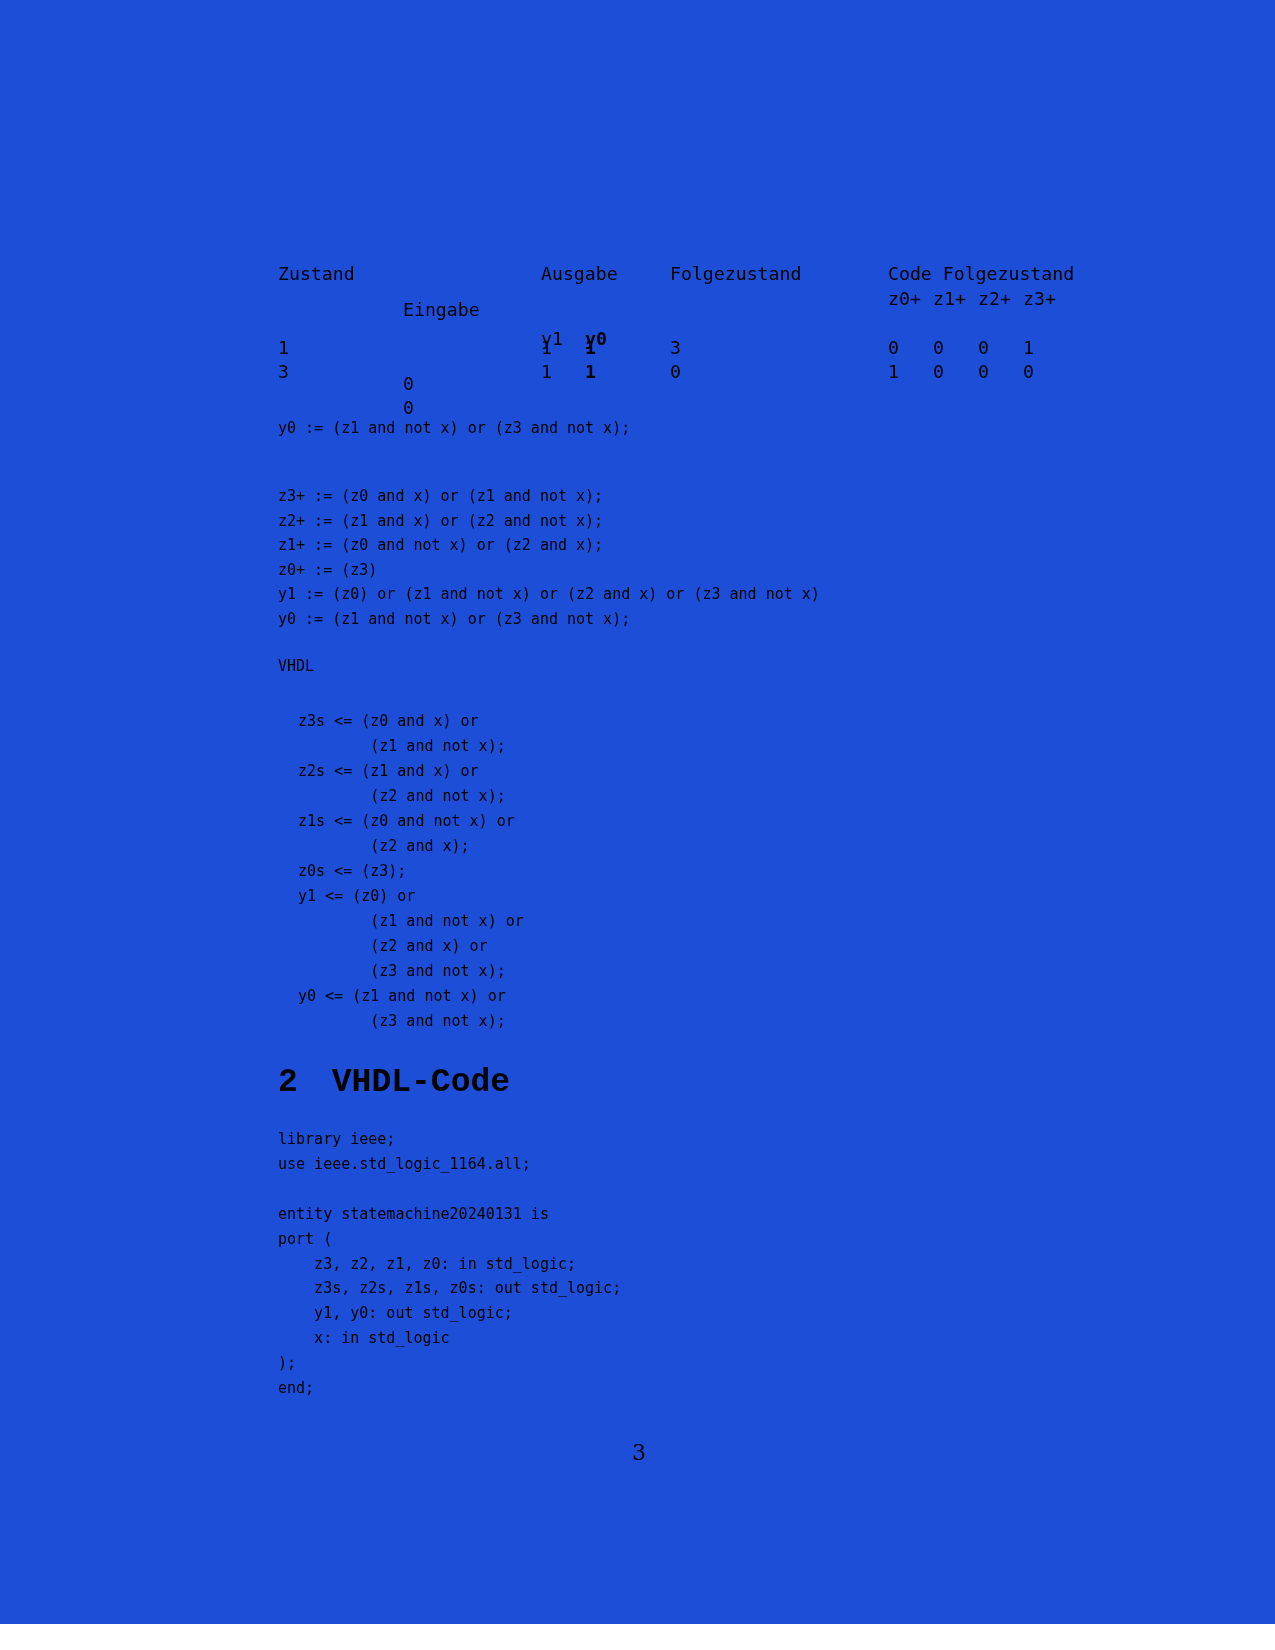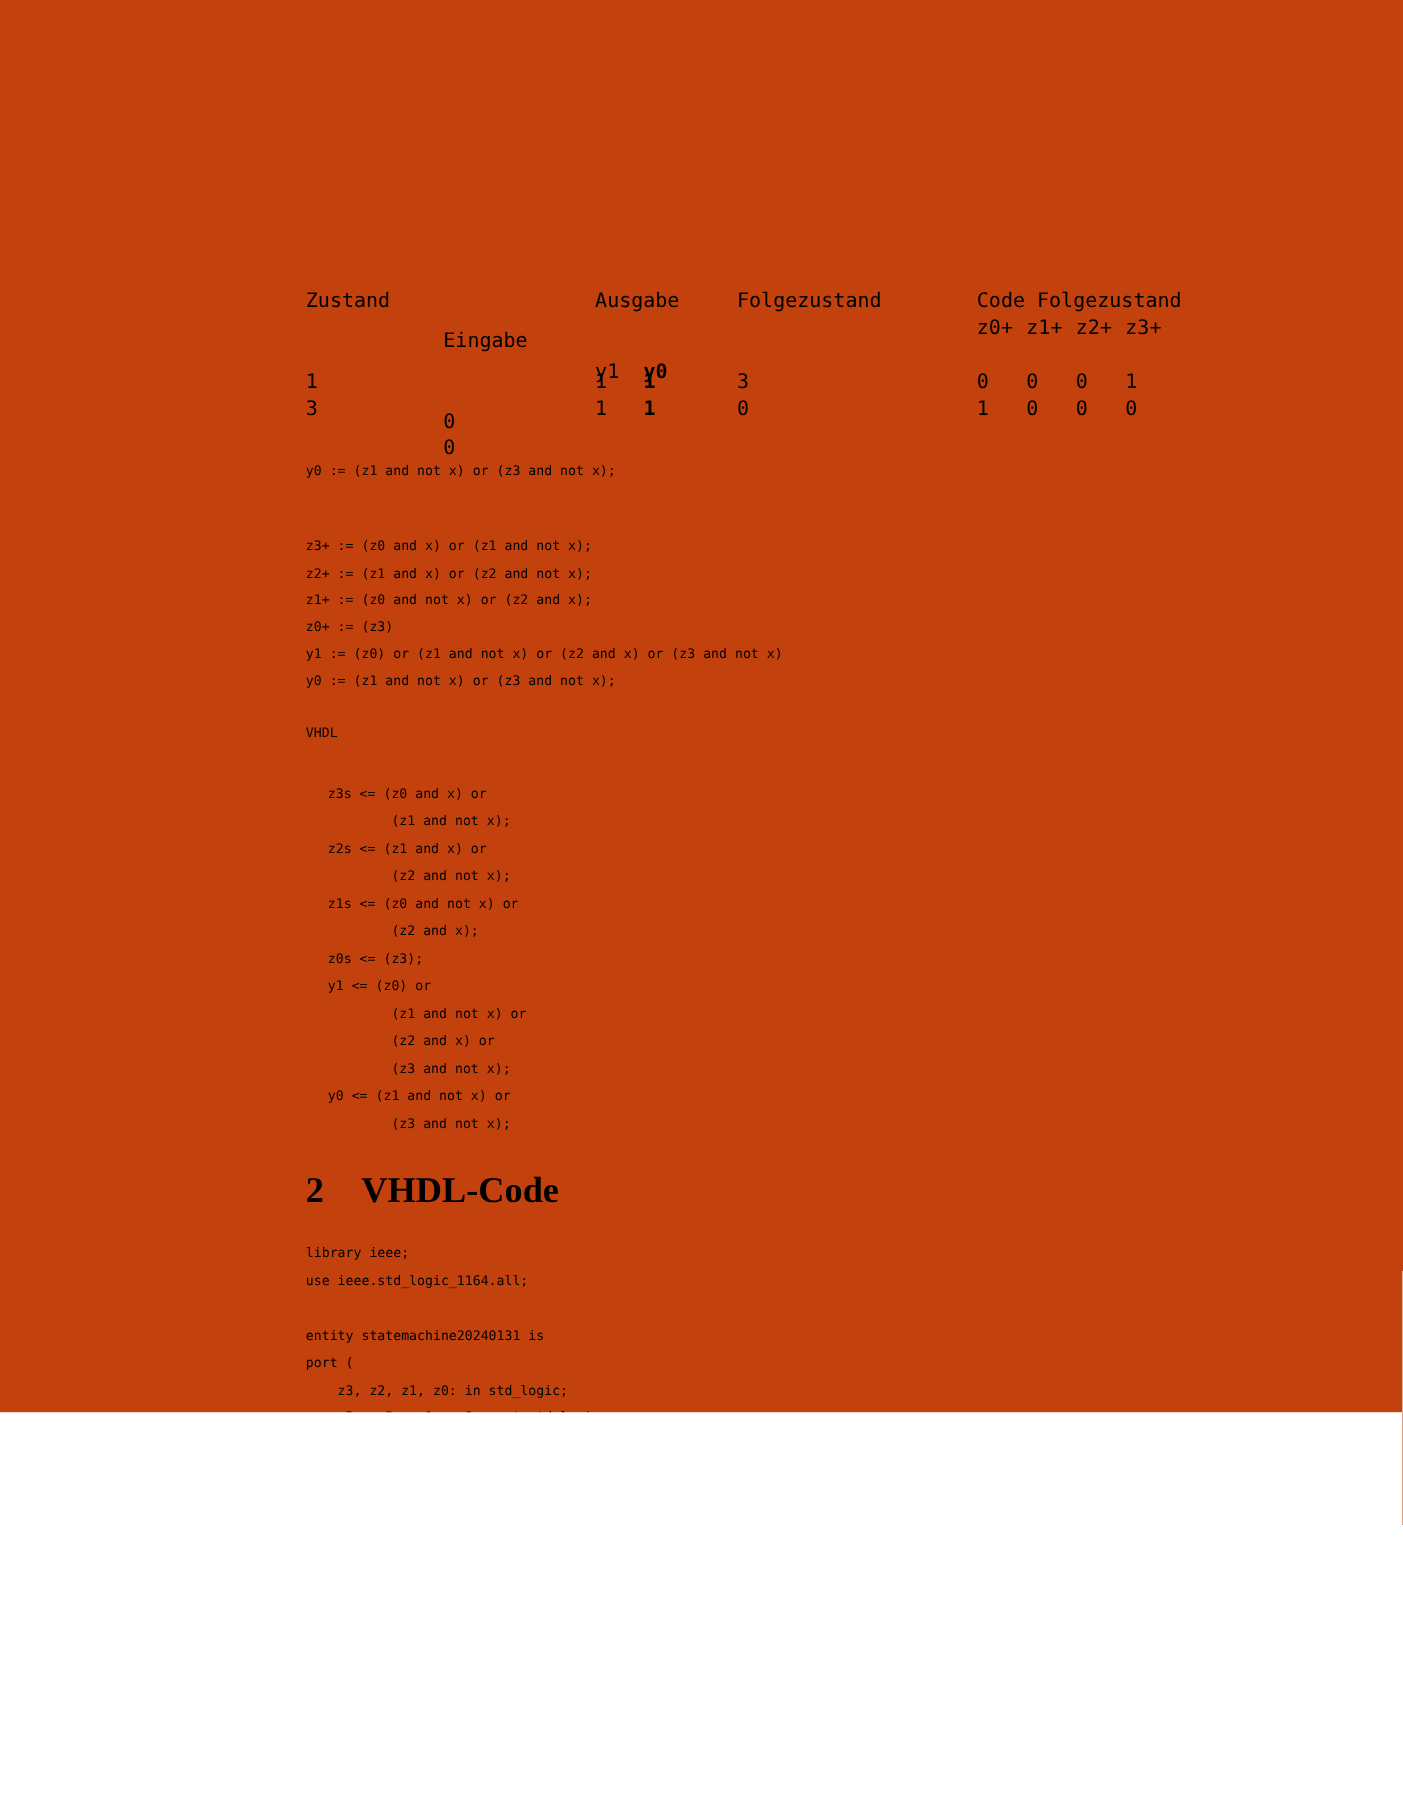--- a/index.html
+++ b/index.html
@@ -3,29 +3,29 @@
 <meta charset="utf-8">
 <style>
   html, body {
     margin: 0;
     padding: 0;
     background: #ffffff;
   }
   .page {
     position: relative;
     width: 1275px;
-    height: 1284px;
-    background: #c2410c;
+    height: 1624px;
+    background: #1d4ed8;
     overflow: hidden;
     font-family: "DejaVu Sans Mono", monospace;
     color: #000000;
   }
   .mono, pre.block {
     font-family: "DejaVu Sans Mono", monospace;
-    font-size: 12px;
+    font-size: 15px;
     color: #000000;
   }
   pre.block {
     position: absolute;
     margin: 0;
     white-space: pre;
     line-height: 24.6px;
   }
   .table-block {
     position: absolute;
@@ -52,21 +52,21 @@
   .c-y0      { left: 307px; font-weight: bold; }
   .c-folge   { left: 392px; }
   .c-code0   { left: 610px; }
   .c-code1   { left: 655px; }
   .c-code2   { left: 700px; }
   .c-code3   { left: 745px; }
   .heading {
     position: absolute;
     left: 278px;
     top: 1063px;
-    font-family: Liberation Serif, serif;
+    font-family: Liberation Mono, monospace;
     font-weight: bold;
     font-size: 33px;
     line-height: 40px;
     color: #000000;
     white-space: nowrap;
   }
   .heading .sec-title {
     margin-left: 34px;
   }
   .page-number {

